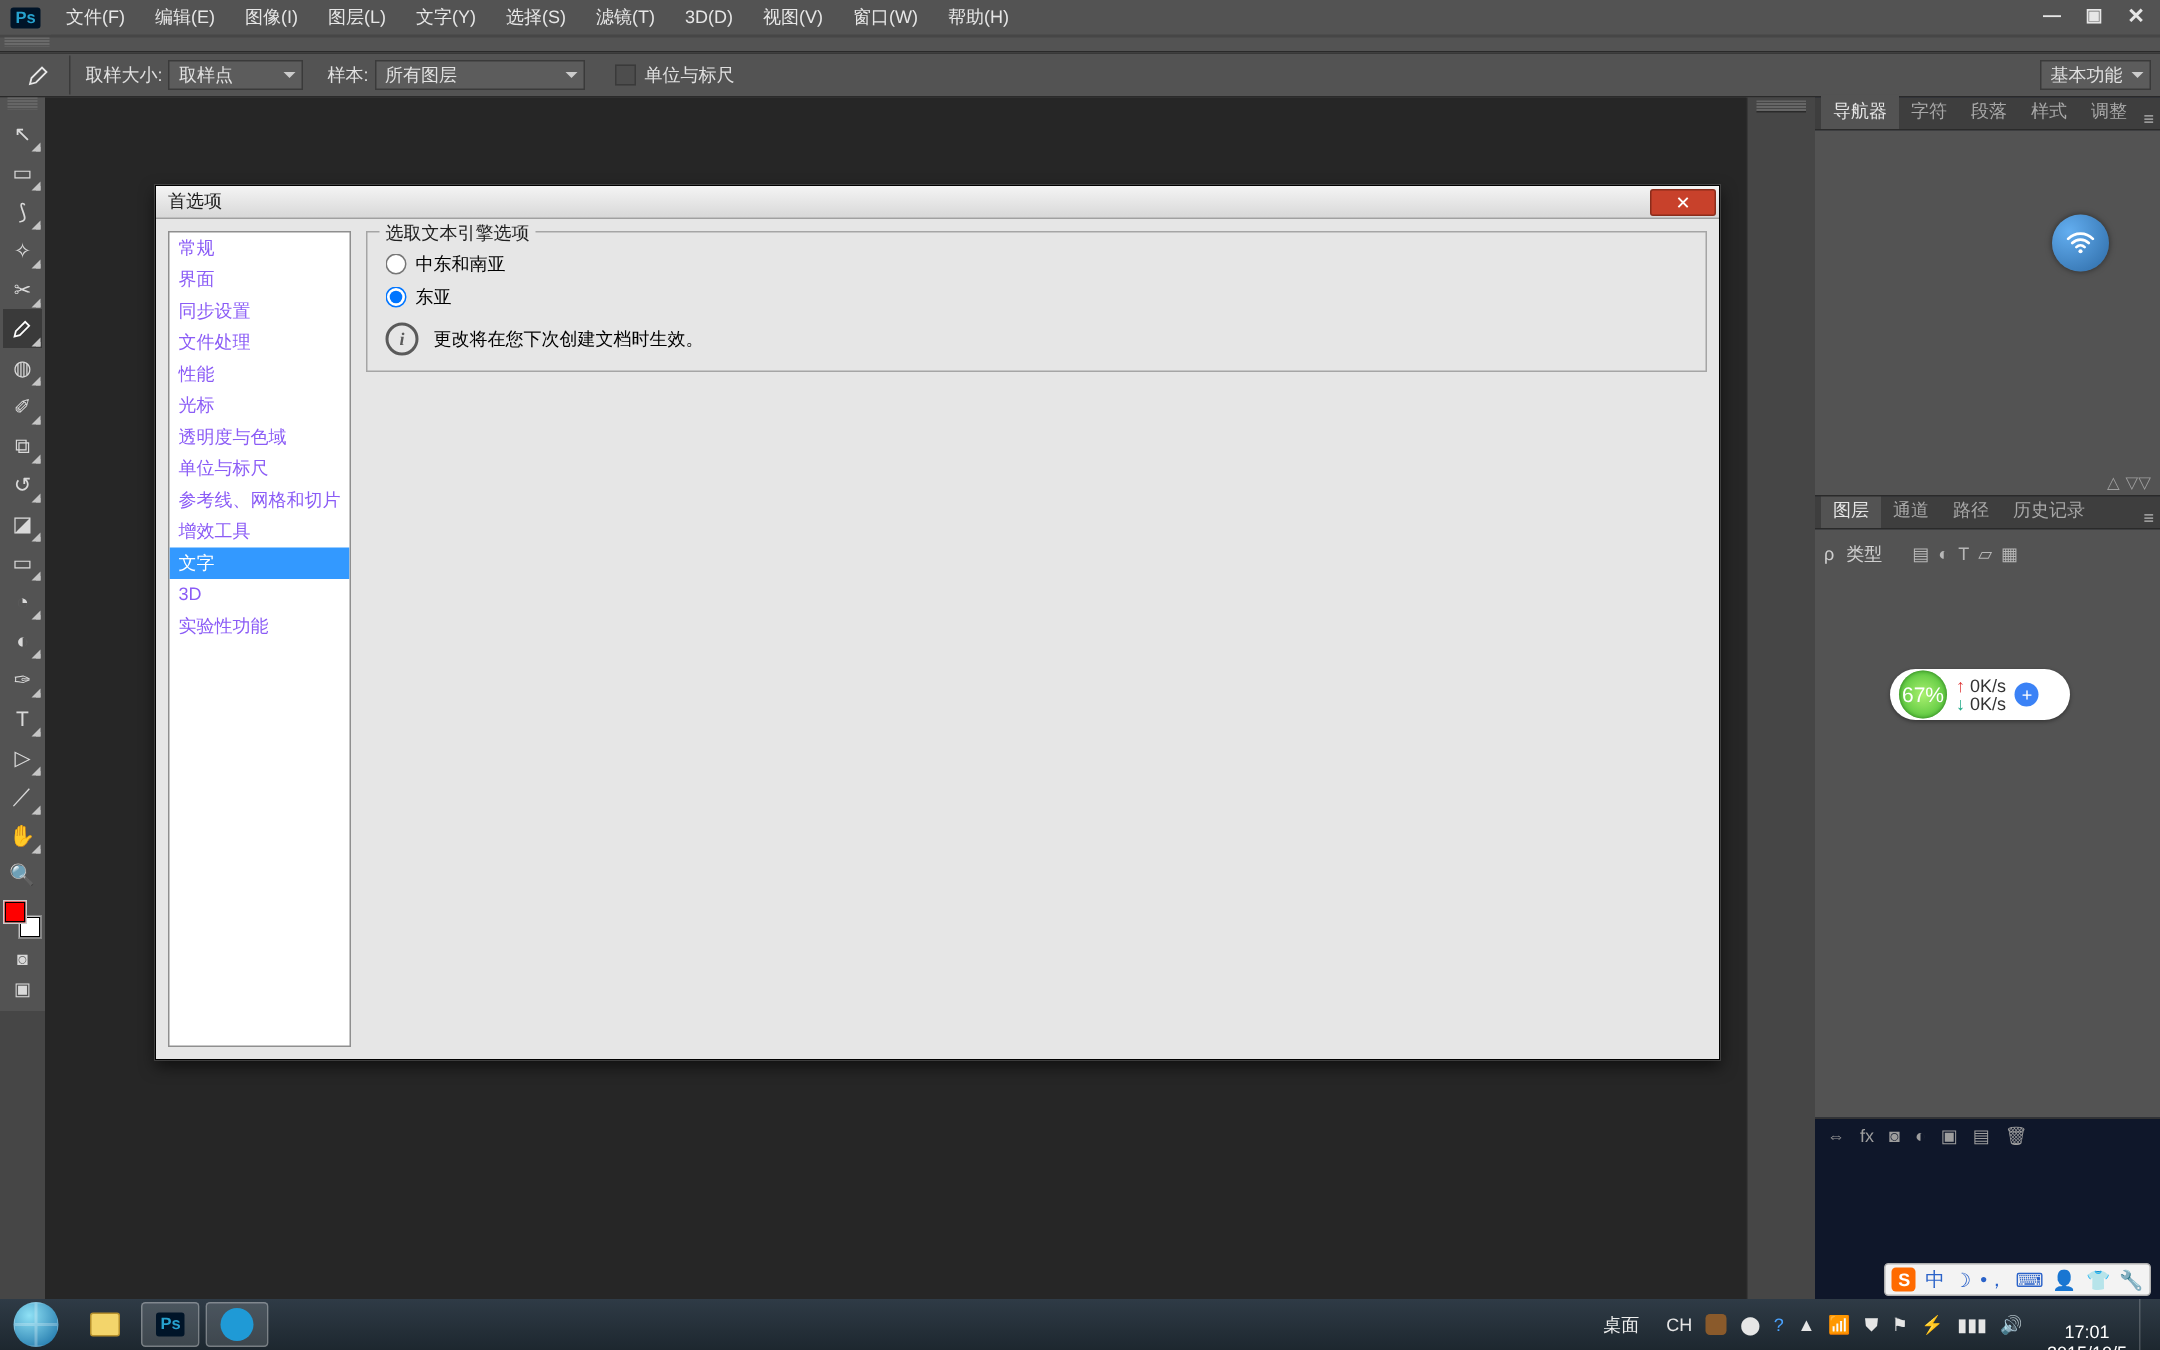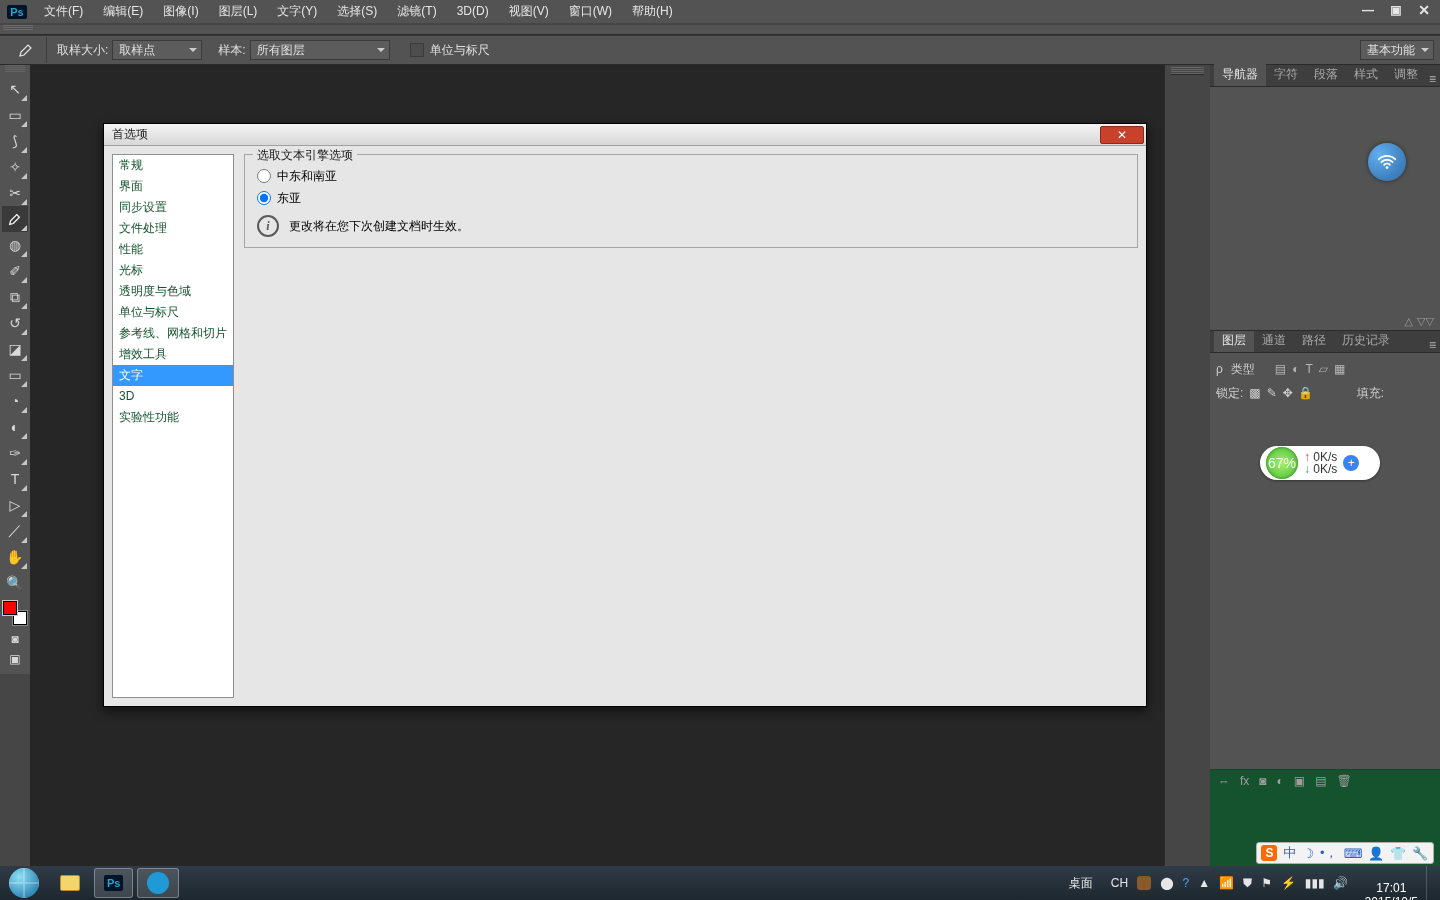--- a/index.html
+++ b/index.html
@@ -35,21 +35,21 @@
 .toolbox .tool .corner{position:absolute;right:1px;bottom:1px;border:3px solid transparent;border-right-color:#c6c6c6;border-bottom-color:#c6c6c6;width:0;height:0;}
 .toolbox .swatches{ position:relative; width:26px; height:26px; margin:4px 2px;}
 .toolbox .swatches .fg{ position:absolute; left:0; top:0; width:16px;height:16px;background:#ff0000;border:1px solid #ccc;box-shadow:inset 0 0 0 1px #000;}
 .toolbox .swatches .bg{ position:absolute; right:0; bottom:0; width:16px;height:16px;background:#fff;border:1px solid #888;box-shadow:inset 0 0 0 1px #000;}
 .toolbox .mini{height:18px;width:26px;margin:2px 2px 0;display:flex;align-items:center;justify-content:center;color:#d9d9d9;font-size:12px;}
 
 
 .canvas-area{ position:absolute; left:30px; top:65px; right:276px; bottom:34px; background:#262626;}
 
 
-.rstack{ position:absolute; right:0; top:65px; width:230px; bottom:18px; background:#14532d;}
+.rstack{ position:absolute; right:0; top:65px; width:230px; bottom:18px; background:#0f172a;}
 .panel-tabs{ height:22px; background:#3e3e3e; display:flex; align-items:flex-end; padding-left:4px; border-bottom:1px solid #2a2a2a;}
 .panel-tabs .ptab{ padding:3px 8px; color:#a8a8a8; }
 .panel-tabs .ptab.active{ background:#535353; color:#e6e6e6;}
 .panel-tabs .menu-icn{margin-left:auto;margin-right:4px;color:#b5b5b5;}
 .panel-body{ background:#535353; }
 .nav-body{ height:244px; border-bottom:1px solid #2a2a2a; position:relative;}
 .nav-collapse{ position:absolute; bottom:2px; right:6px; display:flex; gap:4px;}
 .nav-collapse span{ color:#9e9e9e;font-size:11px;}
 .blue-badge{ position:absolute; top:56px; right:34px; width:38px;height:38px;border-radius:50%; background:radial-gradient(circle at 30% 30%,#63aef0,#2d6aa5); box-shadow:0 0 4px rgba(0,0,0,0.5);display:flex;align-items:center;justify-content:center;}
 .blue-badge svg{width:22px;height:22px;}
@@ -66,21 +66,21 @@
 .slimbar{ position:absolute; top:65px; right:230px; width:46px; bottom:34px; background:#464646; border-left:1px solid #2a2a2a;}
 .slimbar .grip{height:8px;background:repeating-linear-gradient(to bottom,#666 0 1px,transparent 1px 2px);margin:2px 6px 0;border-bottom:1px solid #2a2a2a;}
 
 
 .prefs{ position:absolute; left:103px; top:123px; width:1044px; height:584px; background:#e6e6e6; border:1px solid #000; box-shadow:0 4px 10px rgba(0,0,0,0.6);}
 .prefs .titlebar{ height:22px; background:linear-gradient(#f4f4f4,#d8d8d8); border-bottom:1px solid #a0a0a0; display:flex; align-items:center; padding:0 0 0 8px;}
 .prefs .titlebar .title{ color:#202020;text-align:right;}
 .prefs .titlebar .closebtn{ margin-left:auto; width:44px; height:18px; background:#c8412b; border:1px solid #8a2c1b; color:#fff; display:flex; align-items:center;justify-content:center; border-radius:2px;margin-right:2px;}
 .prefs .content{ position:absolute; left:8px; top:30px; right:8px; bottom:8px; display:flex; gap:10px;}
 .prefs .sidebar{ width:122px; background:#fff; border:1px solid #8f8f8f; overflow:hidden;}
-.prefs .sidebar .sitem{ padding:2px 6px; color:#14532d; cursor:default; line-height:17px;}
+.prefs .sidebar .sitem{ padding:2px 6px; color:#8b5cf6; cursor:default; line-height:17px;}
 .prefs .sidebar .sitem.sel{ background:#3399ff; color:#fff;}
 .prefs .main{ flex:1; position:relative;}
 .fieldset{ border:1px solid #a5a5a5; margin-bottom:8px; padding:10px 12px 10px 12px; position:relative; background:#e6e6e6;}
 .fieldset .legend{ position:absolute; left:8px; top:-8px; background:#e6e6e6; padding:0 4px; color:#202020;}
 .fieldset .row{display:flex;align-items:center;height:22px;}
 .fieldset input[type=checkbox]{ width:14px;height:14px;margin-right:6px;}
 .fieldset input[type=radio]{ width:14px;height:14px;margin-right:6px;}
 .redbox{ border:2px solid #ff0000; padding:0 0 0 0;}
 .tooltip{ background:#ffffe1; border:1px solid #000; padding:0 3px; font-size:12px; margin-left:2px;}
 .info-row{display:flex;align-items:center;gap:10px;margin-top:6px;}
@@ -241,30 +241,20 @@
       <span>类型</span>
       <div style="width:4px"></div>
       <div class="icns">
         <span>▤</span>
         <span>◐</span>
         <span>T</span>
         <span>▱</span>
         <span>▦</span>
       </div>
     </div>
-    <div class="lock-row">
-      <span>锁定:</span>
-      <span>▩</span>
-      <span>✎</span>
-      <span>✥</span>
-      <span>🔒</span>
-      <div class="layers-gap"></div>
-      <span>填充:</span>
-      <div class="dd" style="flex:0 0 44px;min-width:44px"></div>
-    </div>
     <div style="height:360px"></div>
   </div>
   <div class="layers-foot">
     <span>⇔</span>
     <span>fx</span>
     <span>◙</span>
     <span>◐</span>
     <span>▣</span>
     <span>▤</span>
     <span>🗑</span>

